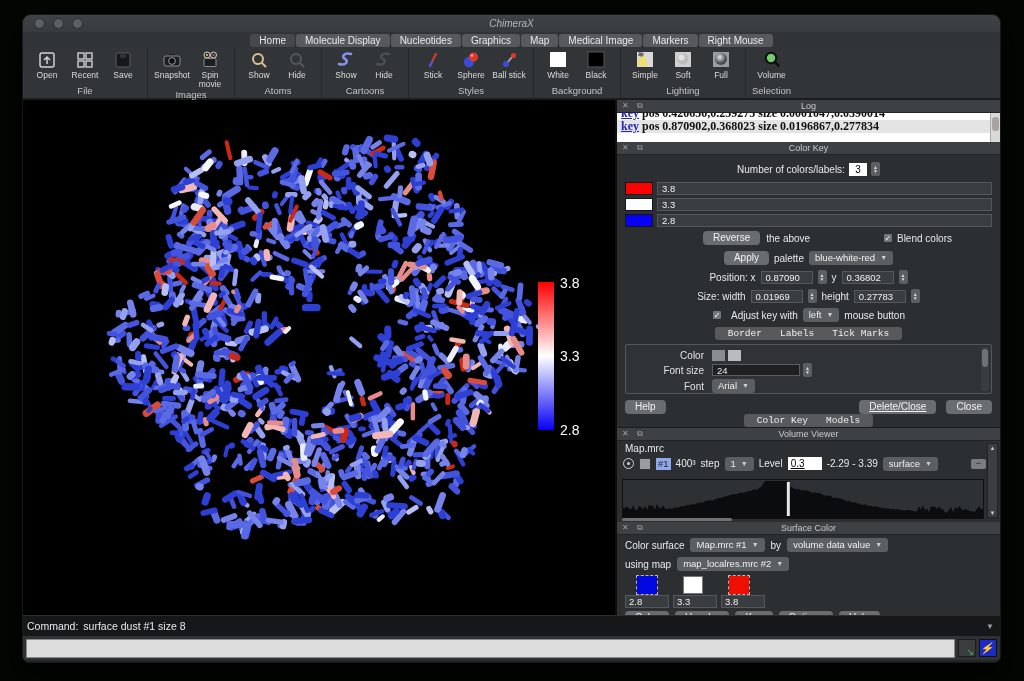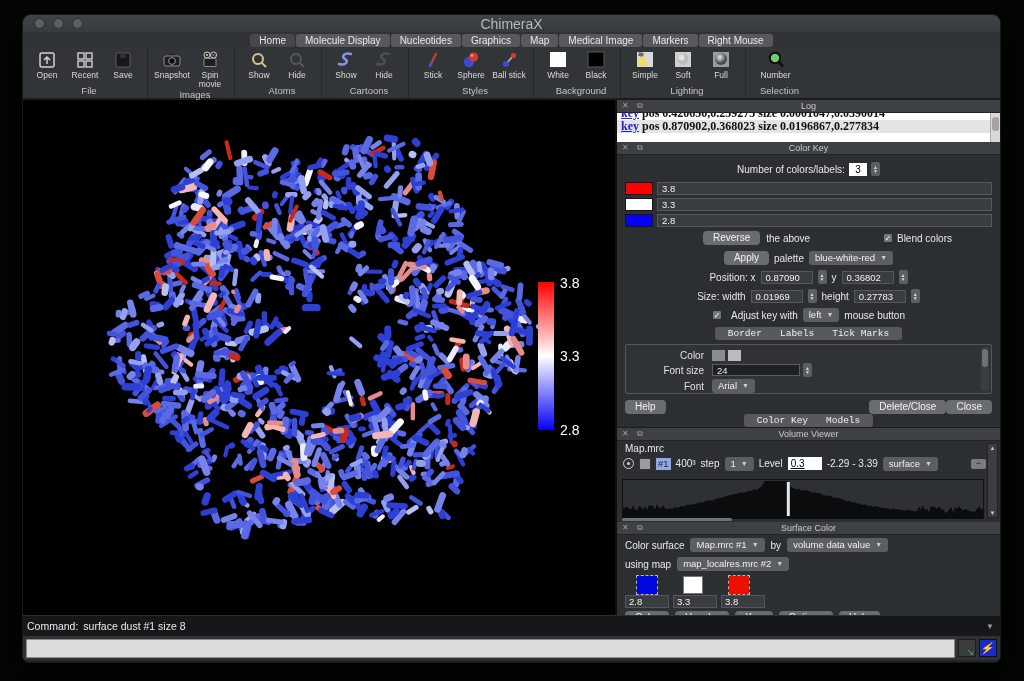--- a/index.html
+++ b/index.html
@@ -8,36 +8,36 @@
   .stage { position:relative; width:1024px; height:681px; background:#030603; }
   .window { position:absolute; left:22px; top:14px; width:979px; height:649px;
     background:#2f3234; border-radius:9px 9px 7px 7px; overflow:hidden;
     box-shadow:0 12px 34px rgba(0,0,0,.9); border:1px solid #161819; display:flex; flex-direction:column; }
 
   
   .titlebar { height:17px; background:linear-gradient(#404345,#383b3d); position:relative;
     display:flex; align-items:center; flex:0 0 auto; }
   .lights { display:flex; gap:8px; margin-left:11px; }
   .light { width:11px; height:11px; border-radius:50%; background:#5c6062; border:1px solid #2c2e2f; }
-  .wtitle { position:absolute; left:0; right:0; text-align:center; font-size:14px; color:#b6b9bb; }
+  .wtitle { position:absolute; left:0; right:0; text-align:center; font-size:10px; color:#b6b9bb;font-style:italic; }
 
   
   .tabrow { height:16px; background:#313436; display:flex; justify-content:center; align-items:center; gap:1px; flex:0 0 auto; }
   .rtab { background:#57595b; color:#e8e9ea; font-size:10px; line-height:13px; padding:0 9px;
     border-radius:3px; height:13px; white-space:nowrap; cursor:default; }
   .rtab.active { background:#464849; }
 
   
   .ribbon { height:52px; background:#323537; border-bottom:2px solid #1a1c1d; display:flex; flex:0 0 auto; }
   .section { display:flex; flex-direction:column; align-items:center; padding:2px 6px 0 6px; border-right:1px solid #242628; }
   .btns { display:flex; gap:2px; align-items:flex-start; }
   .rbtn { width:36px; display:flex; flex-direction:column; align-items:center; cursor:default; }
   .rbtn .icon { width:22px; height:20px; display:flex; align-items:center; justify-content:center; }
   .rlabel { font-size:8.5px; color:#d9dadb; text-align:center; line-height:1.05; margin-top:1px; }
-  .seclabel { font-size:9.5px; color:#c3c5c6; margin-top:auto; padding-bottom:2px;margin-left:8px; }
+  .seclabel { font-size:9.5px; color:#c3c5c6; margin-top:auto; padding-bottom:2px; }
 
   
   .main { flex:0 0 515px; display:flex; overflow:hidden; }
   .viewport { width:592px; height:515px; background:#000; position:relative; flex:0 0 auto; }
   .ckey-bar { position:absolute; left:515px; top:182px; width:16px; height:148px;
     background:linear-gradient(#f00 0%, #fff 50%, #0600f5 100%); }
   .ckey-lab { position:absolute; left:537px; color:#fff; font-size:14px; }
 
   .rightpanel { flex:1; background:#2c2f31; display:flex; flex-direction:column; border-left:2px solid #0d0e0f; }
   .ptitle { height:13px; background:#3e4143; border-bottom:1px solid #212324; position:relative;
@@ -370,21 +370,21 @@
 
       <div class="section" style="border-right:none;">
         <div class="btns">
           <div class="rbtn">
             <span class="icon">
                 <svg width="22" height="20">
                   <circle cx="10" cy="8" r="5.2" fill="#6fcf6f" stroke="#0c0d0e" stroke-width="2"></circle>
                   <path d="M13.8 11.8 L18 16.5" stroke="#0c0d0e" stroke-width="2.6"></path>
                 </svg>
               </span>
-            <span class="rlabel">Number</span>
+            <span class="rlabel">Volume</span>
           </div>
         </div>
         <div class="seclabel">Selection</div>
       </div>
       <div style="flex:1;"></div>
     </div>
 
     <div class="main">
 
       <div class="viewport">
@@ -1668,21 +1668,21 @@
                   <span class="chev">▼</span>
                 </span>
             </div>
             <div class="gb-scroll">
                 <div class="thumb"></div>
               </div>
           </div>
           <div class="ckbtns">
             <span class="btn">Help</span>
             <span class="spacer"></span>
-            <span class="btn" style="">Delete/Close</span>
+            <span class="btn" style="margin-right:10px;text-decoration:underline;">Delete/Close</span>
             <span class="btn">Close</span>
           </div>
         </div>
         <div class="bottabs">
           <span class="tabstrip">
             <span>Color Key</span>
             <span>Models</span>
           </span>
         </div>
 

